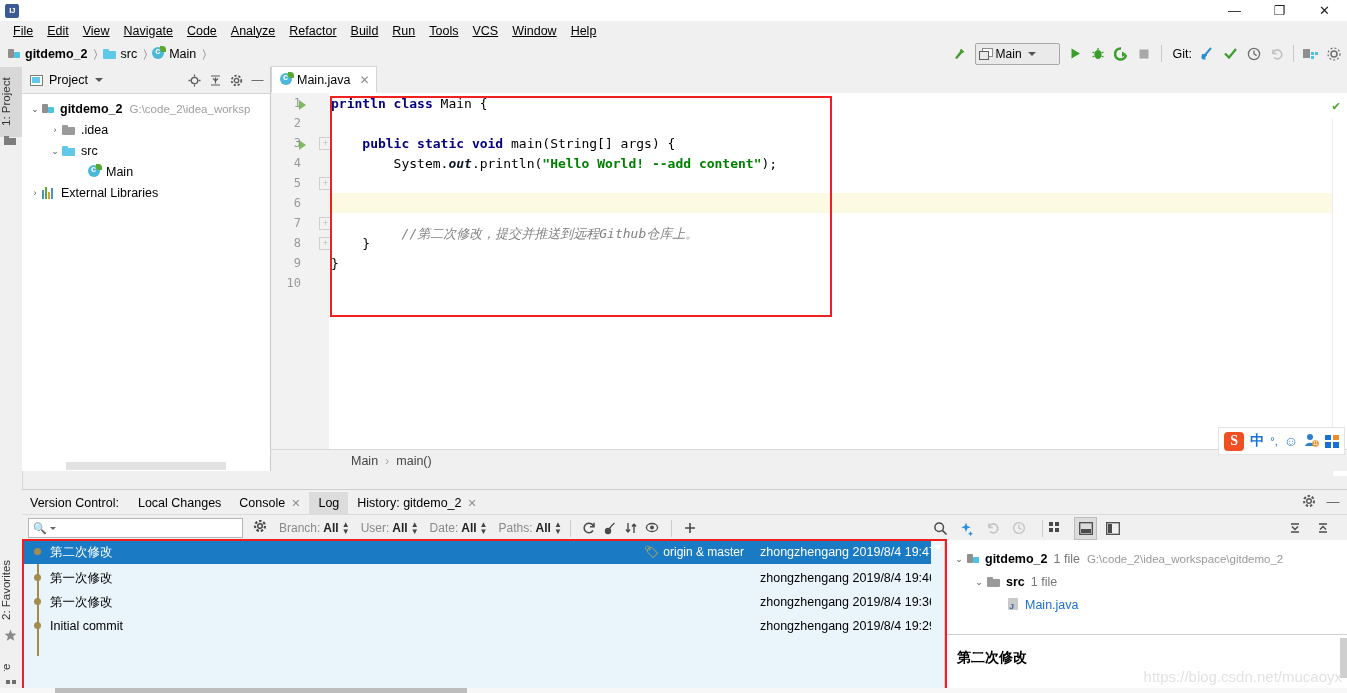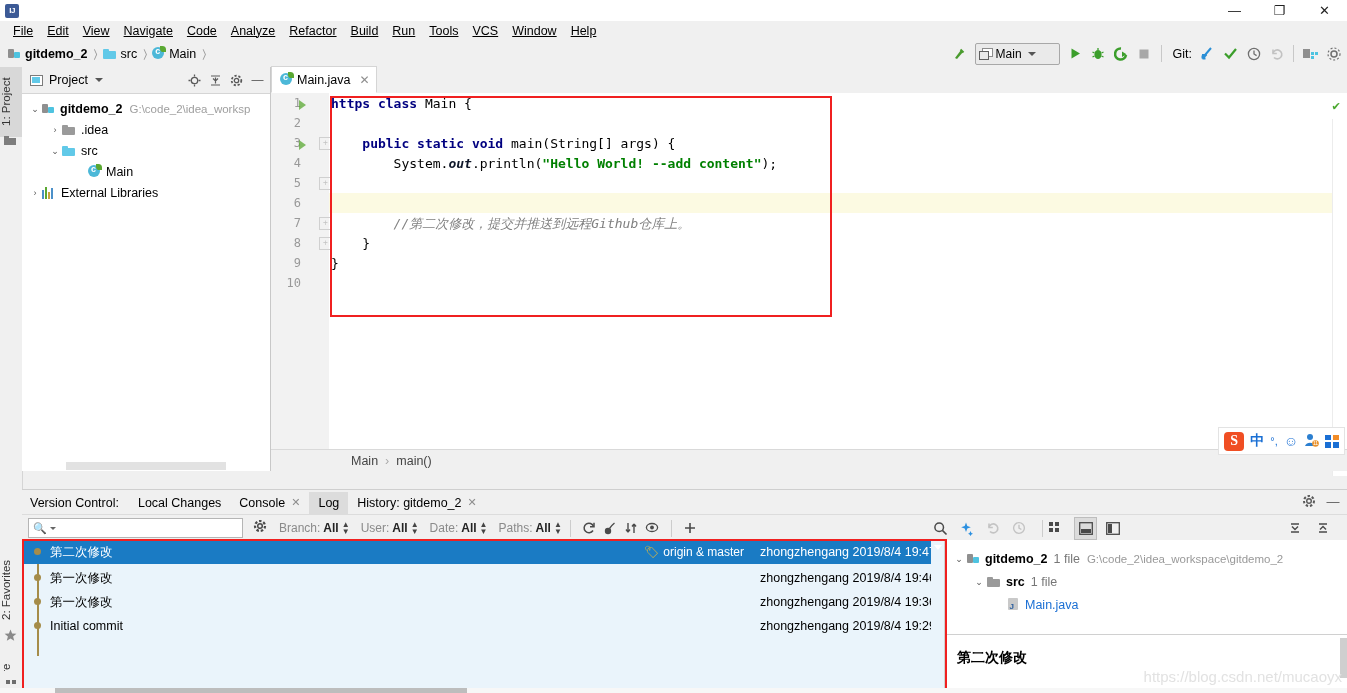--- a/index.html
+++ b/index.html
@@ -219,21 +219,21 @@
   .ime-sm { color: #1a6fd4; font-size: 11px; }
   .ime-face { color: #1a6fd4; font-size: 14px; }
   .ime-grid { width:14px;height:13px;display:grid;grid-template-columns:1fr 1fr;gap:2px;}
   .ime-grid i { background:#1a6fd4; display:block; }
   .ime-grid i:nth-child(2){background:#f28c28;}
 
   
   .vcs { position: absolute; left: 22px; top: 489px; width: 1325px; height: 204px; background: #f0f0f0; }
   .vcs-tabs { height: 25px; background: #f0f0f0; border-top: 1px solid #cfcfcf; display: flex; align-items: center; }
   .vcs-label { font-size: 12.5px; padding: 0 10px 0 8px; color: #000; }
-  .vcs-tab { font-size: 12.5px; padding: 4px 9px; display: flex; align-items: flex-start; gap: 6px; color: #000; }
+  .vcs-tab { font-size: 12.5px; padding: 4px 9px; display: flex; align-items: flex-end; gap: 6px; color: #000; }
   .vcs-tab.active { background: #dcdcdc; }
   .vcs-tab .x { color: #8d8d8d; font-size: 11px; }
   .vcs-head-icons { position: absolute; right: 4px; top: 2px; display: flex; gap: 4px; }
   .vh-ic { width: 20px; height: 20px; display: flex; align-items: center; justify-content: center; color: #5a5a5a; font-size: 13px; }
 
   .vcs-toolbar {
     position: absolute; left: 0; top: 25px; width: 1325px; height: 26px;
     background: #f0f0f0; border-top: 1px solid #dcdcdc; display: flex; align-items: center;
   }
   .searchbox {
@@ -542,24 +542,24 @@
 
         <span class="runmark" style="top:7px;"></span>
         <span class="runmark" style="top:47px;"></span>
         <span class="foldbox" style="top:44px;">+</span>
         <span class="foldbox" style="top:84px;">+</span>
         <span class="foldbox" style="top:124px;">+</span>
         <span class="foldbox" style="top:144px;">+</span>
       </div>
 
       <div class="codearea">
-        <div class="cline" style="top:1px;"><span class="kw">https class </span><span>Main {</span></div>
+        <div class="cline" style="top:1px;"><span class="kw">println class </span><span>Main {</span></div>
         <div class="cline" style="top:41px;"><span>    </span><span class="kw">public static void </span><span>main(String[] args) {</span></div>
         <div class="cline" style="top:61px;"><span>        System.</span><span class="fld">out</span><span>.println(</span><span class="str">"Hello World! --add content"</span><span>);</span></div>
-        <div class="cline cmt" style="top:121px;">        //第二次修改，提交并推送到远程Github仓库上。</div>
+        <div class="cline cmt" style="top:131px;padding-left:8px;">        //第二次修改，提交并推送到远程Github仓库上。</div>
         <div class="cline" style="top:141px;">    }</div>
         <div class="cline" style="top:161px;">}</div>
       </div>
 
       <div class="ed-vscroll"></div>
       <div class="ed-check">✔</div>
     </div>
 
     <div class="breadcrumbbar">
       <span>Main</span>

